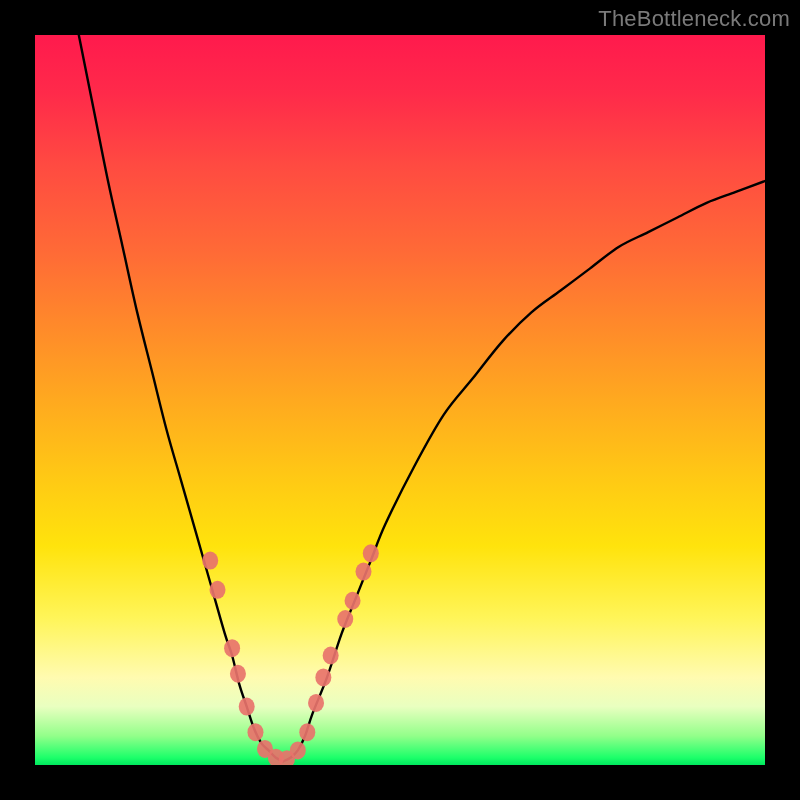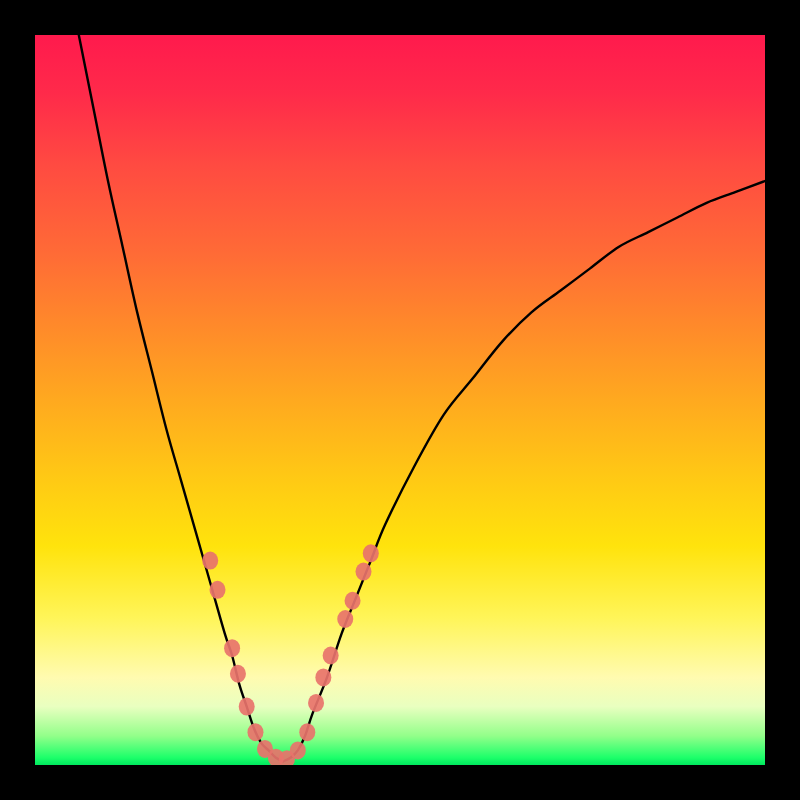--- a/index.html
+++ b/index.html
@@ -85,13 +85,14 @@
           <ellipse cx="281.05" cy="667.95" rx="8" ry="9" fill="#e8736b" fill-opacity="0.92"></ellipse>
           <ellipse cx="288.35" cy="642.40" rx="8" ry="9" fill="#e8736b" fill-opacity="0.92"></ellipse>
           <ellipse cx="295.65" cy="620.50" rx="8" ry="9" fill="#e8736b" fill-opacity="0.92"></ellipse>
           <ellipse cx="310.25" cy="584.00" rx="8" ry="9" fill="#e8736b" fill-opacity="0.92"></ellipse>
           <ellipse cx="317.55" cy="565.75" rx="8" ry="9" fill="#e8736b" fill-opacity="0.92"></ellipse>
           <ellipse cx="328.50" cy="536.55" rx="8" ry="9" fill="#e8736b" fill-opacity="0.92"></ellipse>
           <ellipse cx="335.80" cy="518.30" rx="8" ry="9" fill="#e8736b" fill-opacity="0.92"></ellipse>
         </g>
     </svg>
   </div>
+  <div class="watermark">TheBottleneck.com</div>
 </div>
 
 </body></html>

